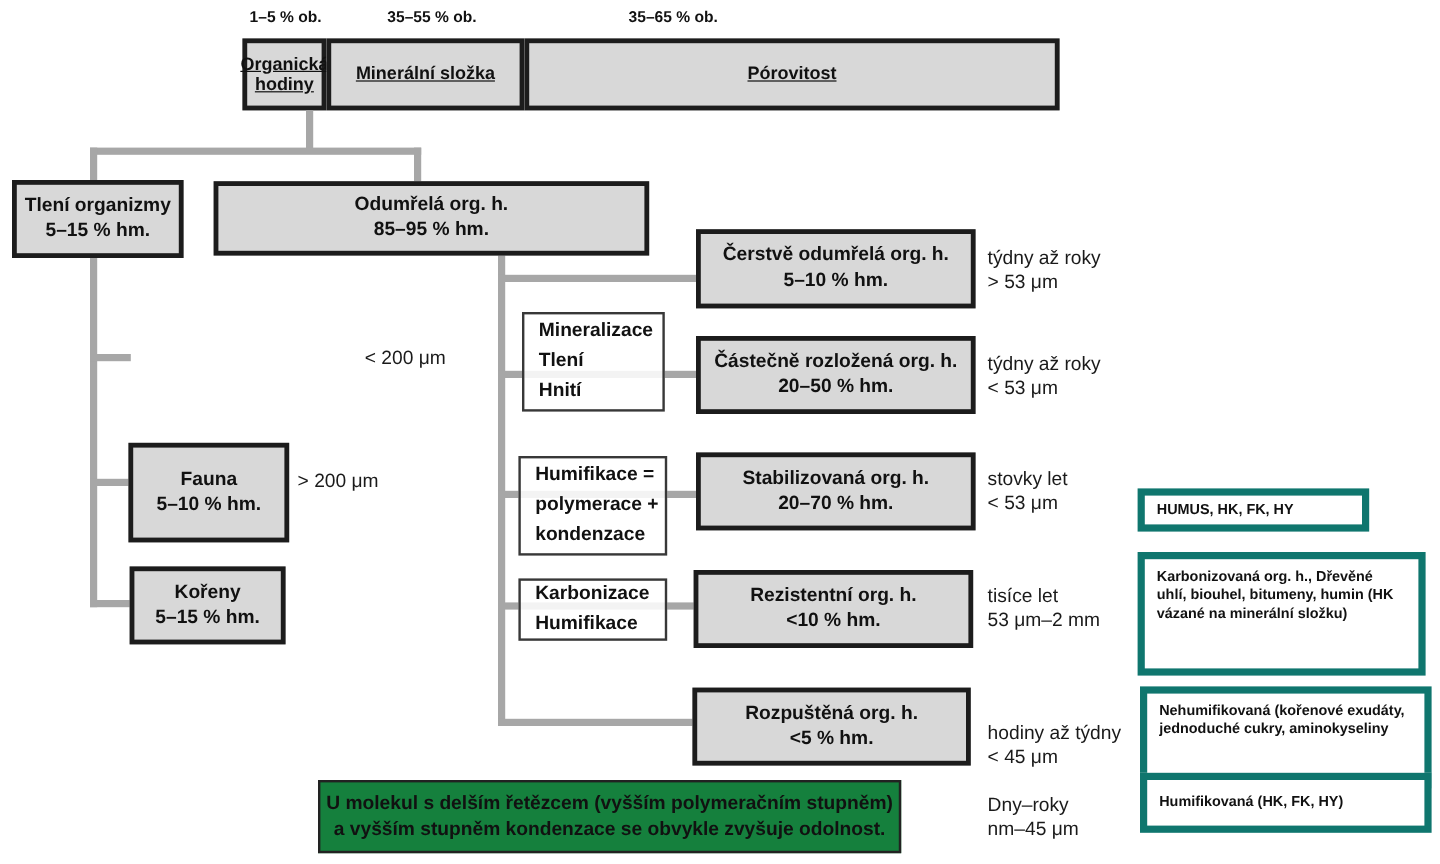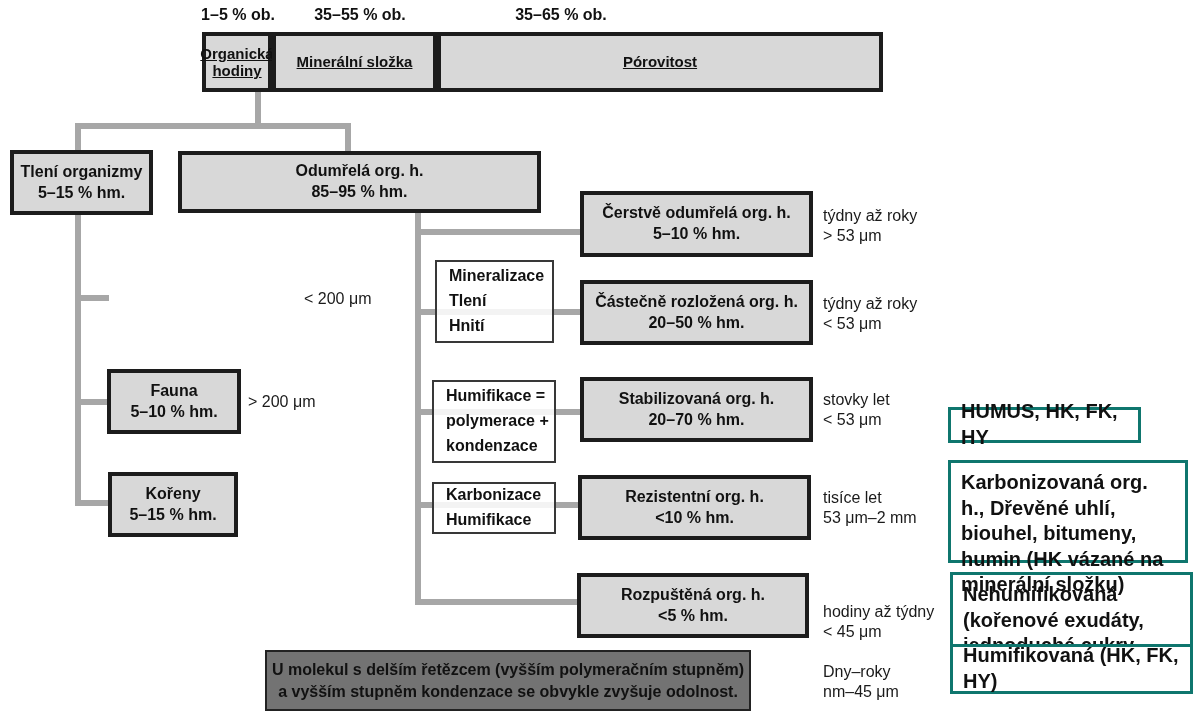--- a/index.html
+++ b/index.html
@@ -1,20 +1,20 @@
 <!DOCTYPE html>
 <html><head>
 <meta charset="utf-8">
 <style>
   html,body{margin:0;padding:0;background:#fff;}
   .stage{position:relative;width:1200px;height:720px;background:#ffffff;
          font-family:"Liberation Sans",sans-serif;color:#111;overflow:hidden;}
 
   
-  .pct{position:absolute;top:6px;height:20px;font-size:16px;font-weight:bold;
+  .pct{position:absolute;top:6px;height:20px;font-size:13px;font-weight:bold;
        text-align:center;white-space:nowrap;}
 
   
   .topbar{position:absolute;left:202px;top:32px;display:flex;text-decoration:underline;}
   .tcell{box-sizing:border-box;height:60px;background:#d8d8d8;border:4px solid #1c1c1c;
          display:flex;flex-direction:column;align-items:center;justify-content:center;
          font-weight:bold;font-size:15px;line-height:1.15;text-align:center;}
 
   
   .gbox{position:absolute;box-sizing:border-box;background:#d8d8d8;border:4px solid #1c1c1c;
@@ -26,26 +26,26 @@
 
   
   .wbox{position:absolute;box-sizing:border-box;background:rgba(255,255,255,0.86);
         border:2px solid #383838;display:flex;flex-direction:column;justify-content:center;
         padding-left:12px;font-weight:bold;font-size:16px;line-height:1.55;white-space:nowrap;}
 
   
   .note{position:absolute;font-size:16px;line-height:1.25;color:#1a1a1a;white-space:nowrap;}
 
   
-  .cat{position:absolute;box-sizing:border-box;background:#fff;border:3px solid #0f766e;
-       font-weight:bold;font-size:20px;line-height:1.28;padding:7px 10px;}
+  .cat{position:absolute;box-sizing:border-box;background:#fff;border:6px solid #0f766e;
+       font-weight:bold;font-size:12px;line-height:1.28;padding:7px 10px;}
   .cat.center{display:flex;align-items:center;padding-top:0;padding-bottom:0;}
 
   
-  .footnote{position:absolute;box-sizing:border-box;background:#737373;border:2px solid #222;
+  .footnote{position:absolute;box-sizing:border-box;background:#15803d;border:2px solid #222;
             display:flex;flex-direction:column;align-items:center;justify-content:center;
             font-weight:bold;font-size:16px;line-height:1.35;text-align:center;white-space:nowrap;}
 </style>
 </head>
 <body>
 
 <div class="stage">
 
   <div class="pct" style="left:178px;width:120px;">1–5 % ob.</div>
   <div class="pct" style="left:300px;width:120px;">35–55 % ob.</div>
@@ -80,21 +80,21 @@
   <div class="conn" style="left:415px;top:599px;width:165px;height:6px;"></div>
 
   <div class="gbox" style="left:10px;top:150px;width:143px;height:65px;">
     <span>Tlení organizmy</span>
     <span>5–15 % hm.</span>
   </div>
   <div class="gbox" style="left:178px;top:151px;width:363px;height:62px;">
     <span>Odumřelá org. h.</span>
     <span>85–95 % hm.</span>
   </div>
-  <div class="gbox" style="left:107px;top:369px;width:134px;height:65px;">
+  <div class="gbox" style="left:107px;top:369px;width:134px;height:83px;">
     <span>Fauna</span>
     <span>5–10 % hm.</span>
   </div>
   <div class="gbox" style="left:108px;top:472px;width:130px;height:65px;">
     <span>Kořeny</span>
     <span>5–15 % hm.</span>
   </div>
   <div class="gbox" style="left:580px;top:191px;width:233px;height:66px;">
     <span>Čerstvě odumřelá org. h.</span>
     <span>5–10 % hm.</span>

